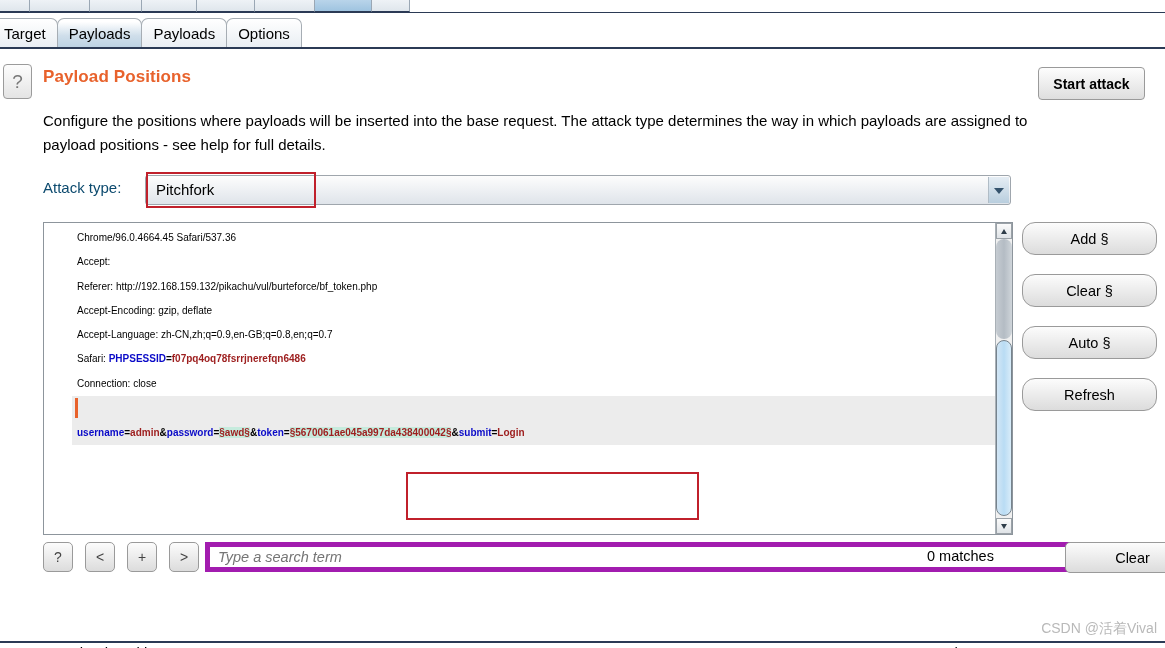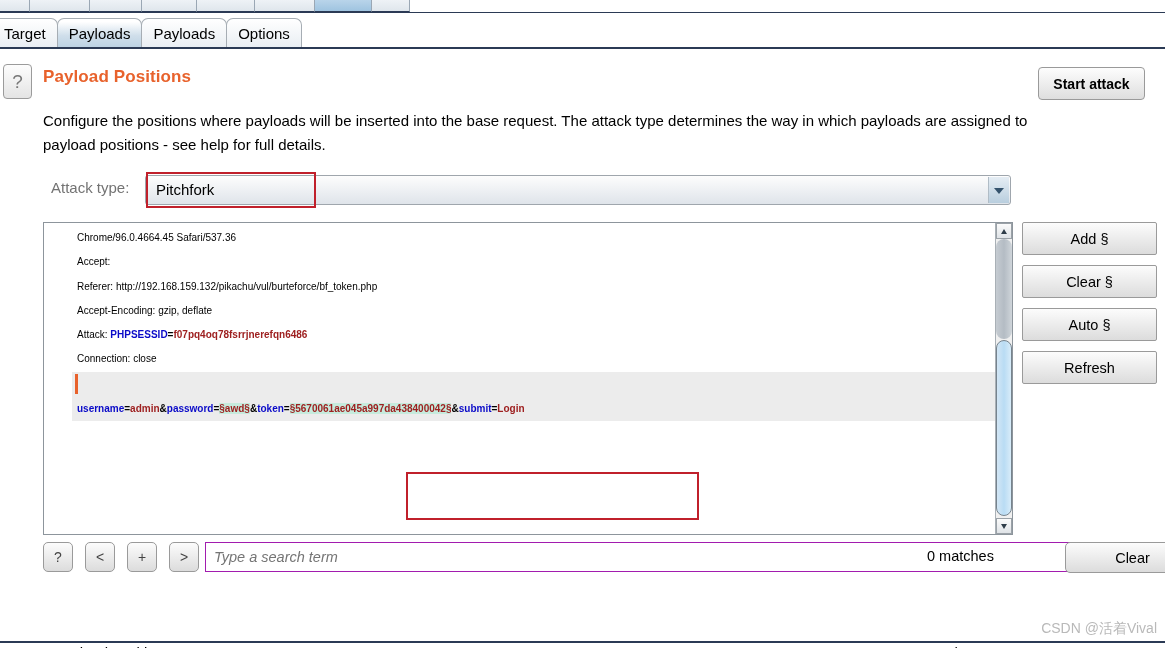--- a/index.html
+++ b/index.html
@@ -111,22 +111,22 @@
   .desc {
     position: absolute; left: 43px; top: 60px; width: 990px;
     font-size: 15px; color: #000; line-height: 24px;
   }
 
   .attack-row {
     position: absolute; left: 43px; top: 126px; height: 30px;
     width: 970px;
   }
   .attack-label {
-    position: absolute; left: 8px; top: 4px;
-    font-size: 15px; color: #737373; text-align: center;
+    position: absolute; left: 0; top: 4px;
+    font-size: 15px; color: #0c4a6e; text-align: center;
   }
   .combo {
     position: absolute; left: 102px; top: 0;
     width: 866px; height: 30px;
     border: 1px solid #9fa6ad;
     border-radius: 3px;
     background: linear-gradient(#fdfdfd, #dfe4ea);
     box-sizing: border-box;
   }
   .combo-text {
@@ -249,23 +249,23 @@
     border-radius: 8px;
     box-sizing: border-box;
     cursor: pointer;
   }
 
   
   .side-btns { position: absolute; left: 1022px; top: 173px; width: 135px; }
   .side-btn {
     display: block;
     width: 135px; height: 33px;
-    margin-bottom: 10px;
+    margin-bottom: 19px;
     border: 1px solid #9a9a9a;
-    border-radius: 2px;
+    border-radius: 13px;
     background: linear-gradient(#fcfcfc, #dcdcdc);
     font-size: 14.5px; color: #000;
     font-family: "Liberation Sans", sans-serif;
     cursor: pointer;
   }
 
   
   .searchrow { position: absolute; left: 43px; top: 493px; width: 1114px; height: 32px; }
   .sq-btn {
     position: absolute; top: 0;
@@ -274,21 +274,21 @@
     border-radius: 5px;
     background: linear-gradient(#fcfcfc, #dcdcdc);
     font-size: 14px; color: #444;
     font-family: "Liberation Sans", sans-serif;
     cursor: pointer;
     padding: 0;
   }
   .search-input {
     position: absolute; left: 162px; top: 0;
     width: 874px; height: 30px;
-    border: 1px solid #a21caf;
+    border: 5px solid #a21caf;
     background: #ffffff;
     box-sizing: border-box;
     font-size: 14.5px;
     font-style: italic;
     color: #15803d;
     padding-left: 8px;
     font-family: "Liberation Sans", sans-serif;
   }
   .matches {
     position: absolute; left: 884px; top: 6px;
@@ -371,21 +371,22 @@
       </div>
       <div class="redbox-attack"></div>
     </div>
 
     <div class="editor-wrap">
       <div class="editor">
         <div class="line">Chrome/96.0.4664.45 Safari/537.36</div>
         <div class="line">Accept:</div>
         <div class="line">Referer: http://192.168.159.132/pikachu/vul/burteforce/bf_token.php</div>
         <div class="line">Accept-Encoding: gzip, deflate</div>
-        <div class="line"><span>Attack: </span><span class="k-blue">PHPSESSID</span><span class="plain-b">=</span><span class="v-red">f07pq4oq78fsrrjnerefqn6486</span></div>
+        <div class="line">Accept-Language: zh-CN,zh;q=0.9,en-GB;q=0.8,en;q=0.7</div>
+        <div class="line"><span>Safari: </span><span class="k-blue">PHPSESSID</span><span class="plain-b">=</span><span class="v-red">f07pq4oq78fsrrjnerefqn6486</span></div>
         <div class="line">Connection: close</div>
         <div class="cursorline">
             <span class="caret"></span>
           </div>
         <div class="bodyline"><span class="k-blue">username</span><span class="plain-b">=</span><span class="v-red">admin</span><span class="plain-b">&amp;</span><span class="k-blue">password</span><span class="plain-b">=</span><span class="mark">§awd§</span><span class="plain-b">&amp;</span><span class="k-blue">token</span><span class="plain-b">=</span><span class="mark">§5670061ae045a997da438400042§</span><span class="plain-b">&amp;</span><span class="k-blue">submit</span><span class="plain-b">=</span><span class="v-red">Login</span></div>
       </div>
 
       <div class="redbox-token"></div>
 
       <div class="vscroll">

